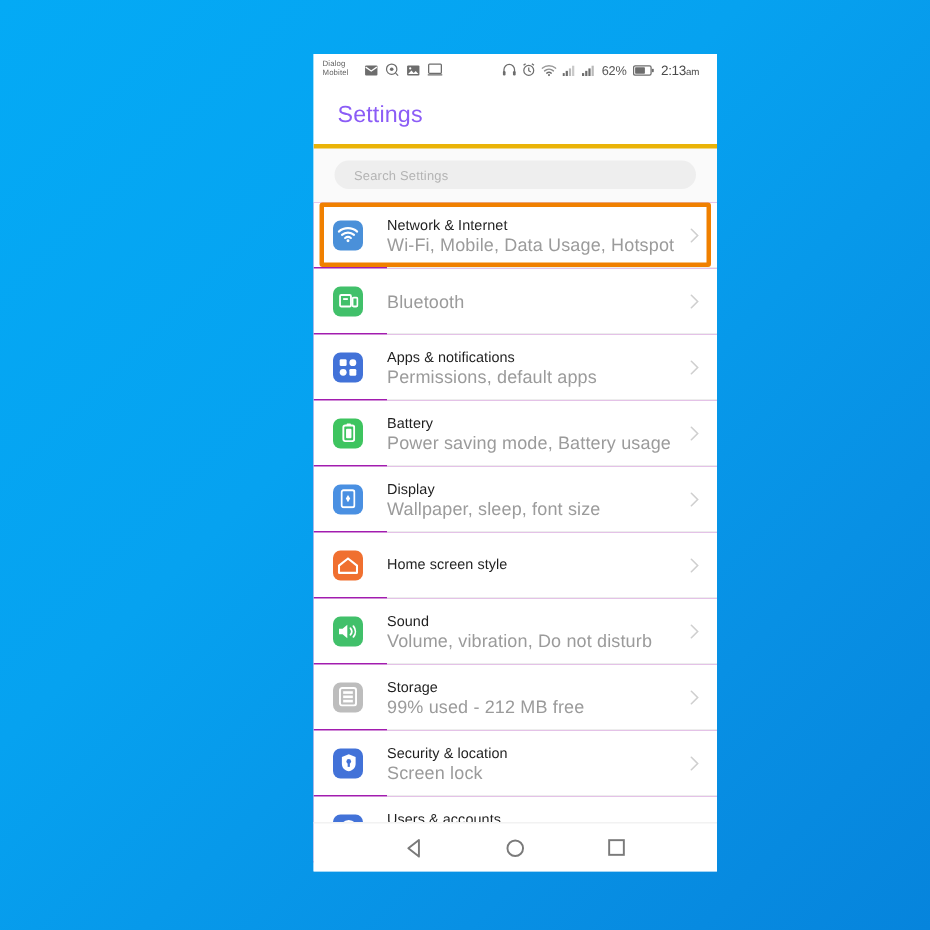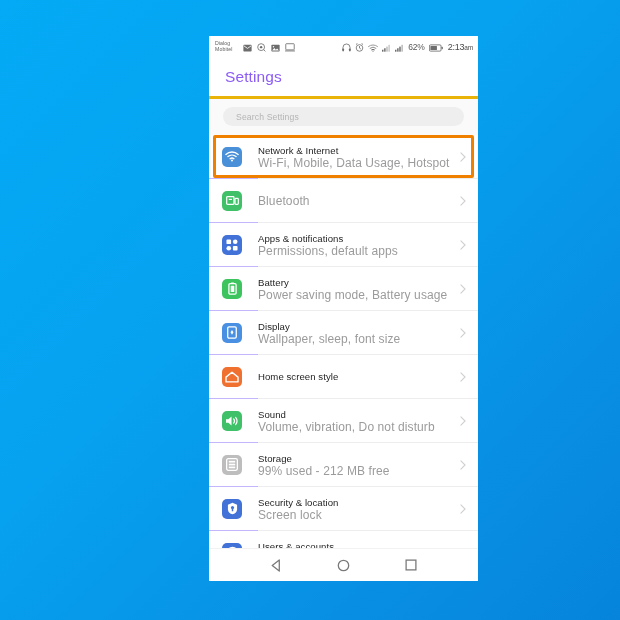--- a/index.html
+++ b/index.html
@@ -27,21 +27,21 @@
     height: 545px;
     background: #ffffff;
     overflow: hidden;
   }
   
   #statusbar {
     height: 22px;
     background: #ffffff;
     display: flex;
     align-items: center;
-    padding: 0 5px 0 6px;
+    padding: 0 12px 0 6px;
     box-sizing: border-box;
     color: #6d6d6d;
   }
   .carrier {
     font-size: 5.2px;
     line-height: 5.6px;
     color: #5f5f5f;
     width: 26px;
     letter-spacing: .1px;
   }
@@ -98,21 +98,21 @@
     padding-left: 13px;
     box-sizing: border-box;
   }
   #searchfield .ph {
     font-size: 8.6px;
     color: #b4b4b4;
     letter-spacing: .15px;
   }
   
   #list {
-    background: #c4b5fd;
+    background: #a21caf;
     position: relative;
   }
   .row {
     display: flex;
     align-items: center;
     height: 43px;
     padding-left: 13px;
     padding-right: 10px;
     box-sizing: border-box;
     position: relative;

